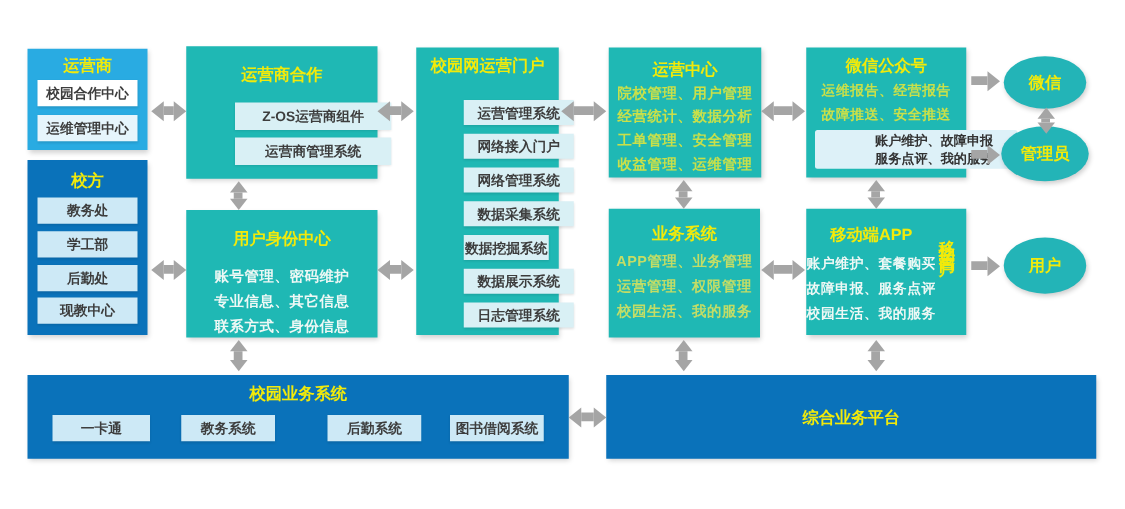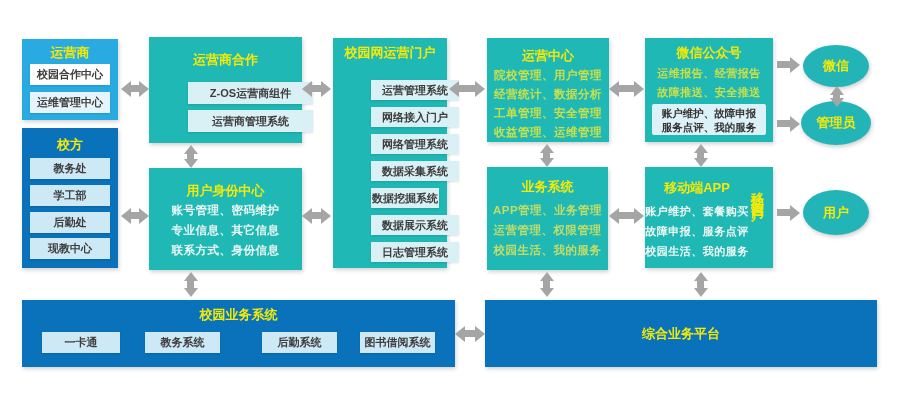--- a/index.html
+++ b/index.html
@@ -18,22 +18,22 @@
   .cyanItem { background:#d9f0f5;margin-left:25px; }
   .blueItem { background:#cde9f6; }
   .lines { position:absolute; left:0; right:0; text-align:center; font-weight:bold;
            font-size:11.5px; letter-spacing:.5px; }
   .lines div { line-height:20px; }
   .lines.tight div { line-height:19px; }
   .txt-white  { color:#eef8f5; }
   .txt-yellowgreen { color:#c9e04a; }
   .txt-green2 { color:#c3dd66; }
   .panel { position:absolute; background:#ddf1f8; color:#333; font-weight:bold;
-           font-size:10.5px; text-align:center; border-radius:2px;
-           display:flex; flex-direction:column; justify-content:center; }
+           font-size:10.5px; border-radius:2px;
+           display:flex; flex-direction:column; justify-content:center;padding-left:48px; }
   .panel div { line-height:14px; }
   .oval { position:absolute; background:#23b4b7; border-radius:50%;
           display:flex; align-items:center; justify-content:center;
           color:#f2ea0a; font-weight:bold; font-size:13px;
           box-shadow:1px 2px 4px rgba(0,0,0,.2); }
   .vlabel { position:absolute; writing-mode:vertical-rl; text-orientation:upright;
             color:#f2ea0a; font-weight:bold; font-size:13px; letter-spacing:3px; }
   .center-title { display:flex; align-items:center; justify-content:center;
                   color:#f2ea0a; font-weight:bold; font-size:13px; }
   
@@ -73,21 +73,21 @@
   </div>
 
   <div class="box teal" style="left:149px;top:37px;width:153px;height:106px;">
     <div class="title" style="top:14px;">运营商合作</div>
     <div class="item cyanItem" style="left:14px;top:45px;width:125px;height:22px;">Z-OS运营商组件</div>
     <div class="item cyanItem" style="left:14px;top:73px;width:125px;height:22px;">运营商管理系统</div>
   </div>
 
   <div class="box teal" style="left:149px;top:168px;width:153px;height:102px;">
     <div class="title" style="top:14px;">用户身份中心</div>
-    <div class="lines txt-white" style="top:32px;">
+    <div class="lines txt-white" style="top:44px;">
       <div>账号管理、密码维护</div>
       <div>专业信息、其它信息</div>
       <div>联系方式、身份信息</div>
     </div>
   </div>
 
   <div class="box teal" style="left:333px;top:38px;width:114px;height:230px;">
     <div class="title" style="top:6px;">校园网运营门户</div>
     <div class="item cyanItem" style="left:13px;top:42px;width:88px;height:20px;">运营管理系统</div>
     <div class="item cyanItem" style="left:13px;top:69px;width:88px;height:20px;">网络接入门户</div>

